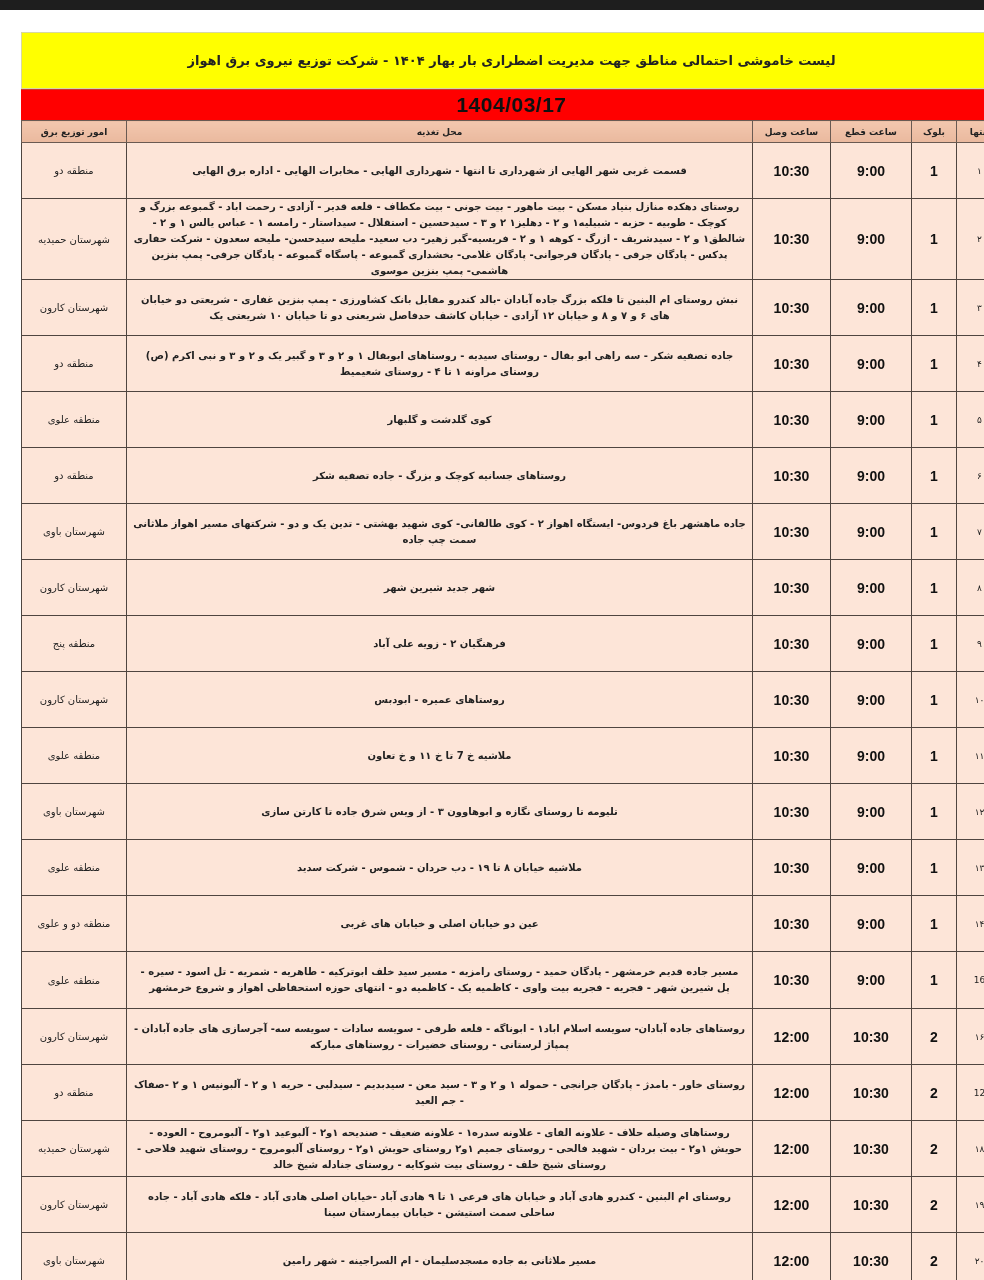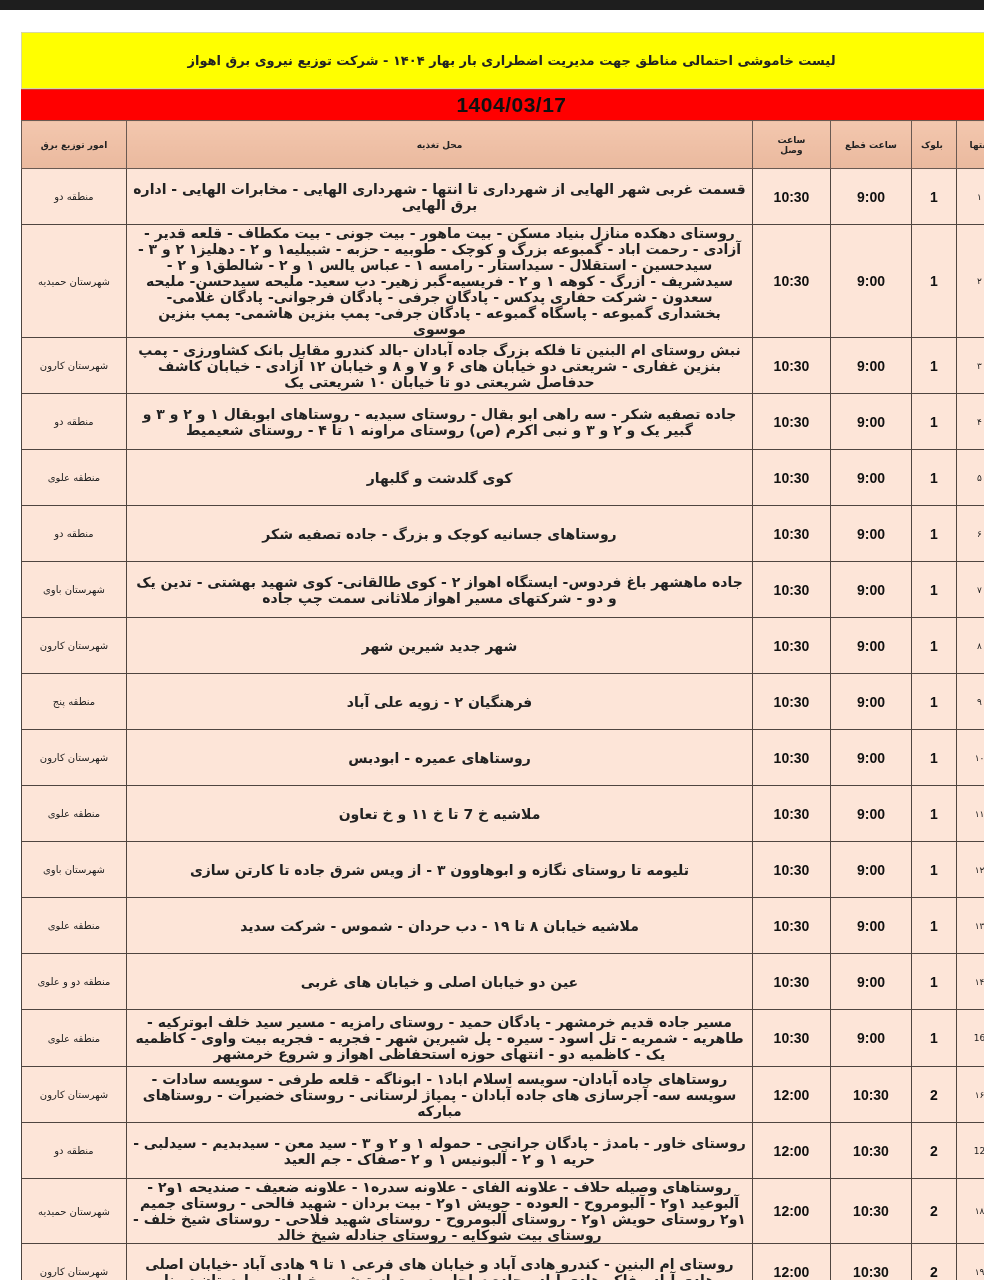--- a/index.html
+++ b/index.html
@@ -4,25 +4,25 @@
 <style>
   html, body { margin:0; padding:0; }
   body { width:984px; height:1280px; background:#ffffff; overflow:hidden; position:relative; font-family:"DejaVu Sans", sans-serif; }
   .topbar { position:absolute; left:0; top:0; width:984px; height:10px; background:#1e1e1e; }
   .sheet { position:absolute; left:21px; top:32px; width:981px; }
   .title-band { height:55px; background:#ffff00; border:1px solid #d8d8a0; display:flex; align-items:center; justify-content:center; direction:rtl; }
   .title-band span { font-size:13px; font-weight:bold; color:#222; }
   .date-band { height:30px; background:#ff0000; display:flex; align-items:center; justify-content:center; border-top:1px solid #c33; }
   .date-band span { font-family:"Liberation Sans", sans-serif; font-weight:bold; font-size:21px; color:#111; letter-spacing:0.5px; }
   table { border-collapse:collapse; width:981px; table-layout:fixed; direction:rtl; }
-  th { background:linear-gradient(#f3c7ae,#eab99e); height:21px; font-size:9px; font-weight:bold; color:#222; border:1px solid #6a5a52; padding:13px; }
+  th { background:linear-gradient(#f3c7ae,#eab99e); height:21px; font-size:9px; font-weight:bold; color:#222; border:1px solid #6a5a52; padding:0; }
   td { background:#fde5d8; border:1px solid #4f4540; padding:0 6px; text-align:center; vertical-align:middle; }
   td.num { font-family:"Liberation Sans", sans-serif; font-weight:bold; font-size:14px; color:#111; padding:0;margin-left:31px; }
   td.idx { font-size:9px; color:#222; padding:0; }
-  td.feed { font-size:14px; font-weight:bold; color:#222; line-height:16px; }
+  td.feed { font-size:10px; font-weight:bold; color:#222; line-height:16px; }
   td.area { font-size:10px; color:#222; padding:0 12px; }
 </style>
 </head>
 <body>
 
 <div class="topbar"></div>
 
 <div class="sheet">
   <div class="title-band">
     <span>لیست خاموشی احتمالی مناطق جهت مدیریت اضطراری بار بهار ۱۴۰۴ - شرکت توزیع نیروی برق اهواز</span>

